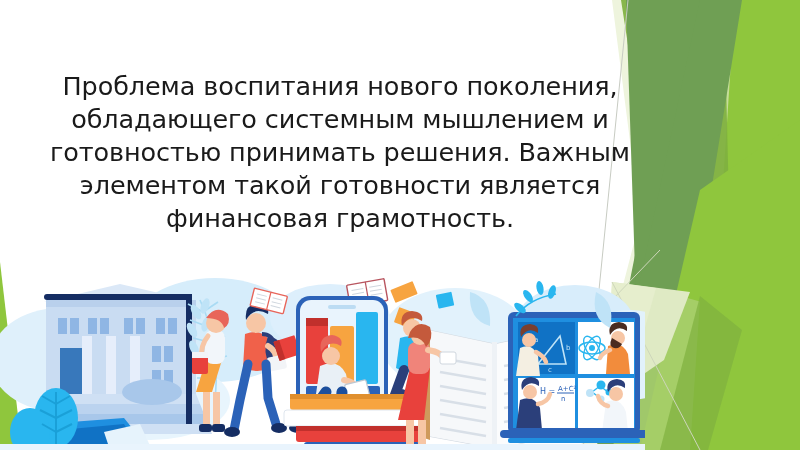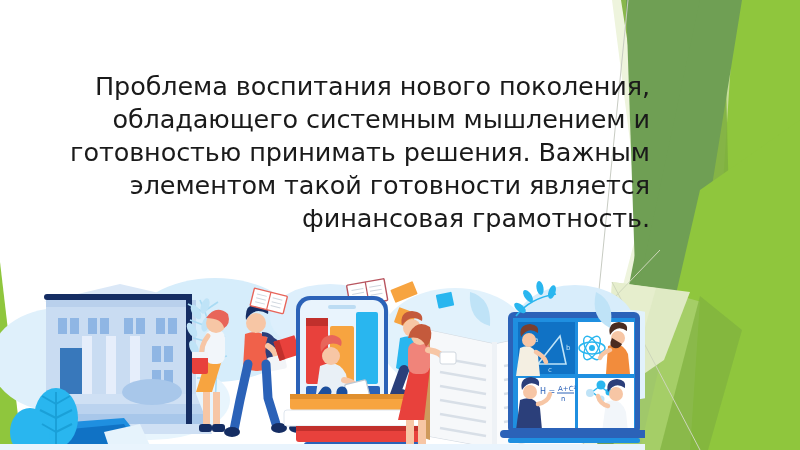--- a/index.html
+++ b/index.html
@@ -22,21 +22,21 @@
     height: 450px;
   }
   #deco-right, #deco-left, #illustration {
     pointer-events: none;
   }
   #title-block {
     position: absolute;
     left: 30px;
     top: 70px;
     width: 620px;
-    text-align: right;
+    text-align: center;
     z-index: 5;
   }
   #title-text {
     font-family: "DejaVu Sans", sans-serif;
     font-size: 25.5px;
     line-height: 33px;
     color: #1a1a1a;
     letter-spacing: -0.1px;
     white-space: pre-line;
     font-weight: 400;

